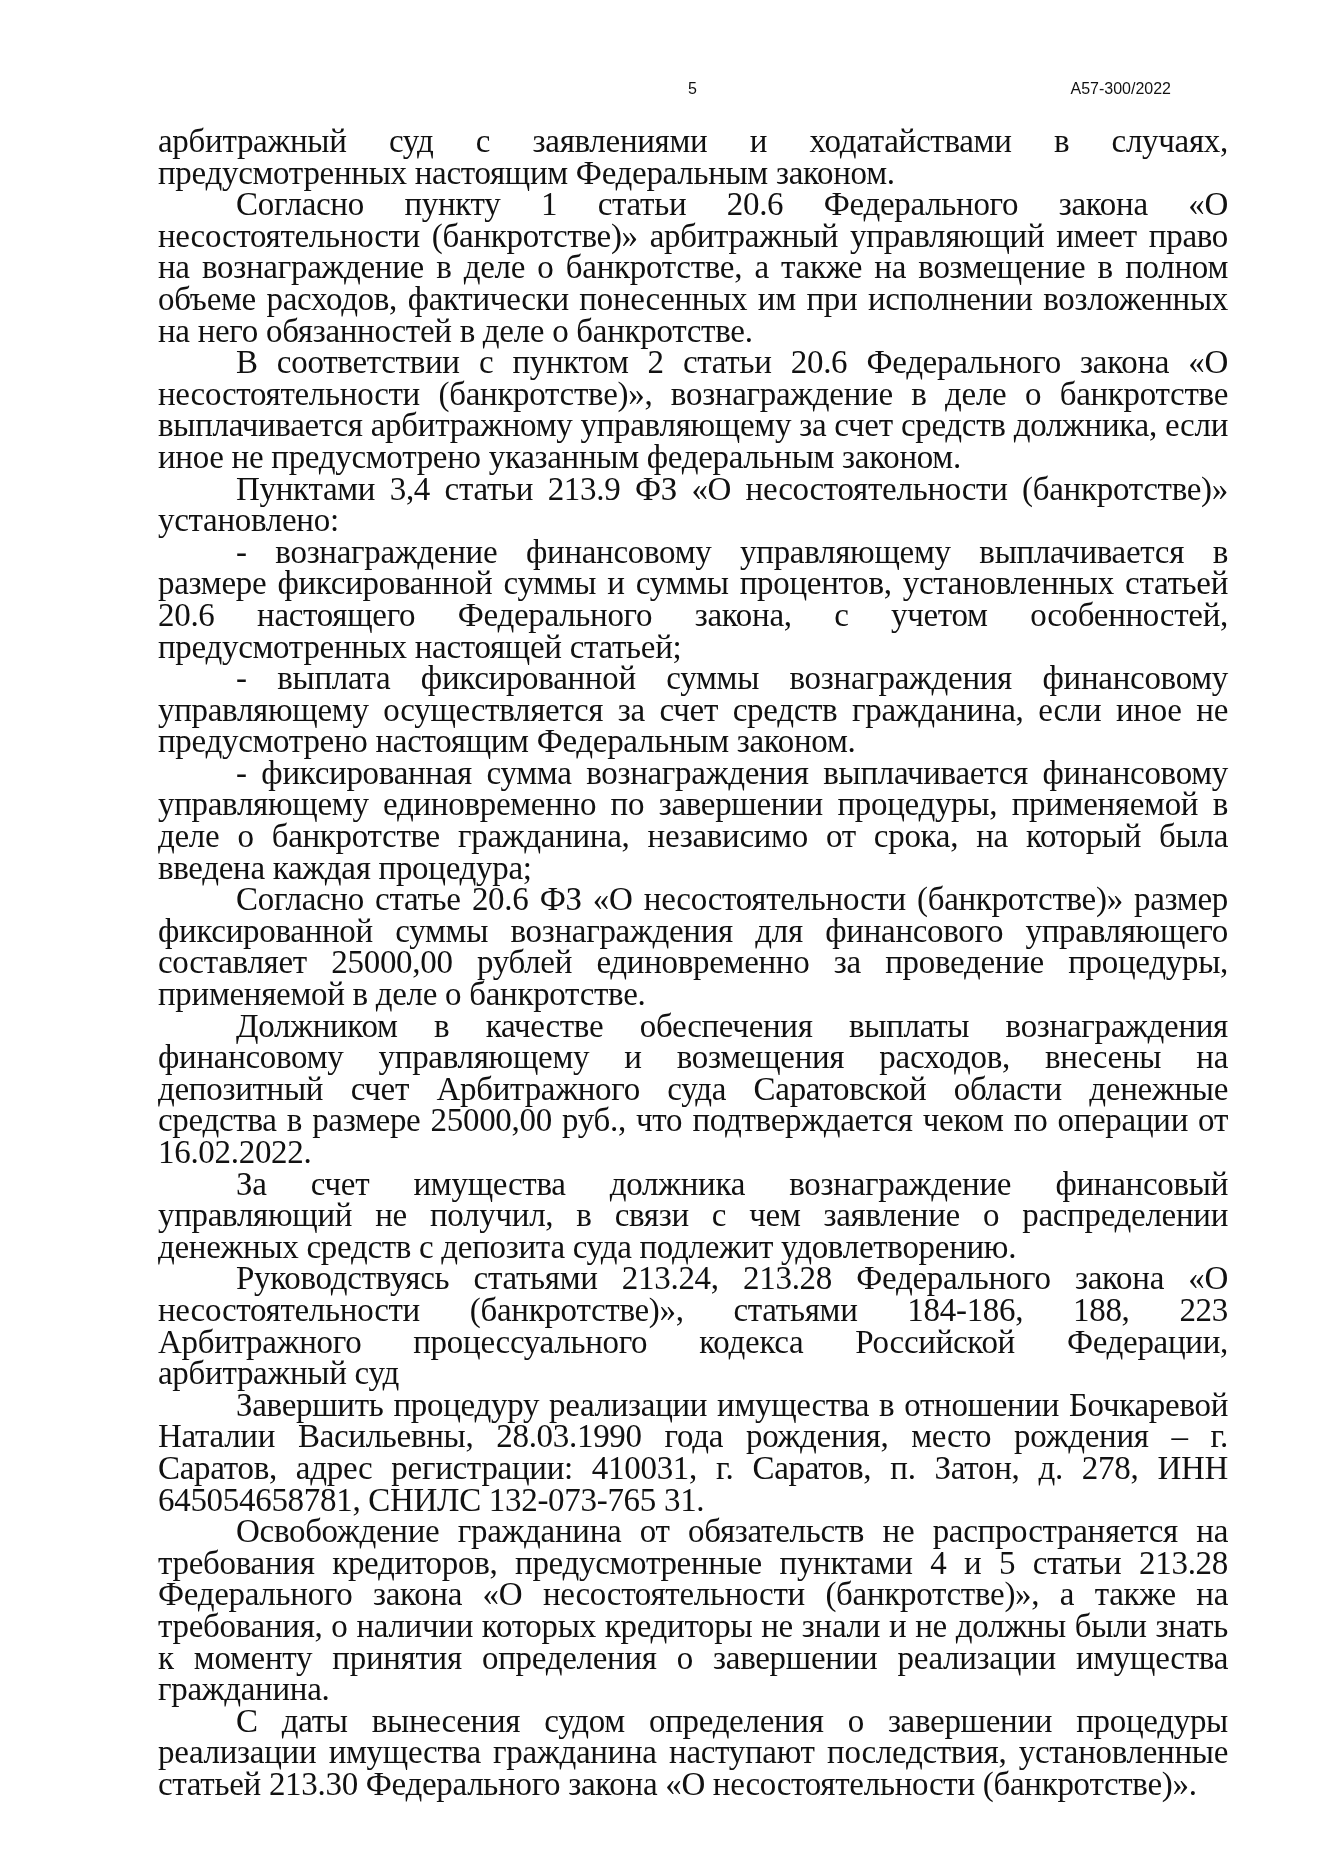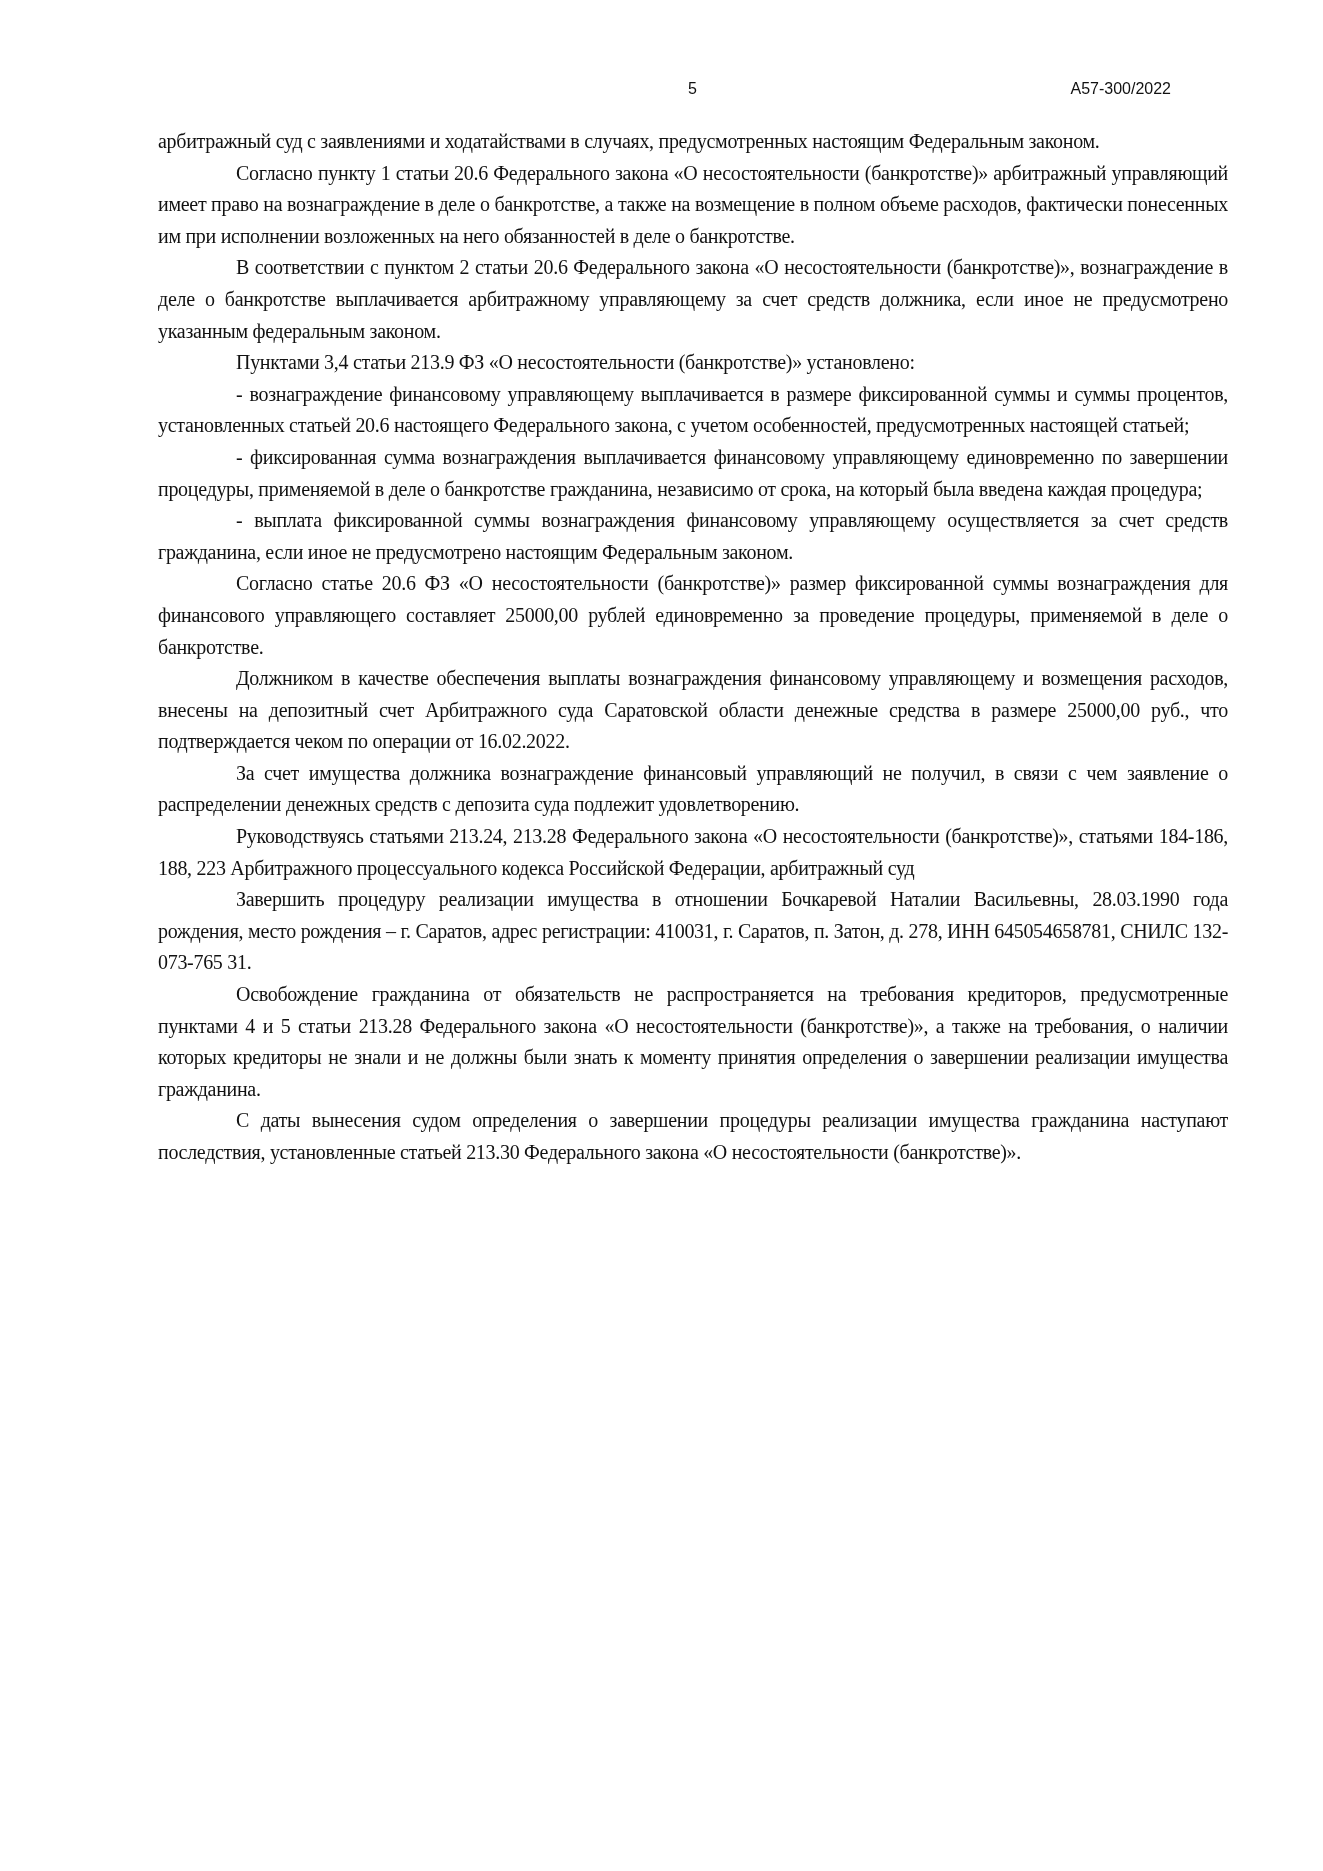--- a/index.html
+++ b/index.html
@@ -33,21 +33,21 @@
     right: 152px;
     top: 0;
     text-align: right;
   }
   .content {
     position: absolute;
     top: 126px;
     left: 158px;
     width: 1070px;
     font-family: "Liberation Serif", serif;
-    font-size: 20px;
+    font-size: 33px;
     line-height: 31.6px;
     text-align: justify;
     letter-spacing: -0.3px;
   }
   .content p {
     margin: 0;
     text-indent: 78px;
   }
   .content p.no-indent {
     text-indent: 0;
@@ -67,22 +67,22 @@
   <span class="page-number">5</span>
   <span class="case-number">А57-300/2022</span>
 </div>
 
 <div class="content">
   <p class="no-indent">арбитражный суд с заявлениями и ходатайствами в случаях, предусмотренных настоящим Федеральным законом.</p>
   <p>Согласно пункту 1 статьи 20.6 Федерального закона «О несостоятельности (банкротстве)» арбитражный управляющий имеет право на вознаграждение в деле о банкротстве, а также на возмещение в полном объеме расходов, фактически понесенных им при исполнении возложенных на него обязанностей в деле о банкротстве.</p>
   <p>В соответствии с пунктом 2 статьи 20.6 Федерального закона «О несостоятельности (банкротстве)», вознаграждение в деле о банкротстве выплачивается арбитражному управляющему за счет средств должника, если иное не предусмотрено указанным федеральным законом.</p>
   <p>Пунктами 3,4 статьи 213.9 ФЗ «О несостоятельности (банкротстве)» установлено:</p>
   <p>- вознаграждение финансовому управляющему выплачивается в размере фиксированной суммы и суммы процентов, установленных статьей 20.6 настоящего Федерального закона, с учетом особенностей, предусмотренных настоящей статьей;</p>
+  <p>- выплата фиксированной суммы вознаграждения финансовому управляющему осуществляется за счет средств гражданина, если иное не предусмотрено настоящим Федеральным законом.</p>
   <p>- фиксированная сумма вознаграждения выплачивается финансовому управляющему единовременно по завершении процедуры, применяемой в деле о банкротстве гражданина, независимо от срока, на который была введена каждая процедура;</p>
-  <p>- выплата фиксированной суммы вознаграждения финансовому управляющему осуществляется за счет средств гражданина, если иное не предусмотрено настоящим Федеральным законом.</p>
   <p>Согласно статье 20.6 ФЗ «О несостоятельности (банкротстве)» размер фиксированной суммы вознаграждения для финансового управляющего составляет 25000,00 рублей единовременно за проведение процедуры, применяемой в деле о банкротстве.</p>
   <p>Должником в качестве обеспечения выплаты вознаграждения финансовому управляющему и возмещения расходов, внесены на депозитный счет Арбитражного суда Саратовской области денежные средства в размере 25000,00 руб., что подтверждается чеком по операции от 16.02.2022.</p>
   <p>За счет имущества должника вознаграждение финансовый управляющий не получил, в связи с чем заявление о распределении денежных средств с депозита суда подлежит удовлетворению.</p>
   <p>Руководствуясь статьями 213.24, 213.28 Федерального закона «О несостоятельности (банкротстве)», статьями 184-186, 188, 223 Арбитражного процессуального кодекса Российской Федерации, арбитражный суд</p>
 
 
   <p>Завершить процедуру реализации имущества в отношении Бочкаревой Наталии Васильевны, 28.03.1990 года рождения, место рождения – г. Саратов, адрес регистрации: 410031, г. Саратов, п. Затон, д. 278, ИНН 645054658781, СНИЛС 132-073-765 31.</p>
   <p>Освобождение гражданина от обязательств не распространяется на требования кредиторов, предусмотренные пунктами 4 и 5 статьи 213.28 Федерального закона «О несостоятельности (банкротстве)», а также на требования, о наличии которых кредиторы не знали и не должны были знать к моменту принятия определения о завершении реализации имущества гражданина.</p>
   <p>С даты вынесения судом определения о завершении процедуры реализации имущества гражданина наступают последствия, установленные статьей 213.30 Федерального закона «О несостоятельности (банкротстве)».</p>
 </div>

